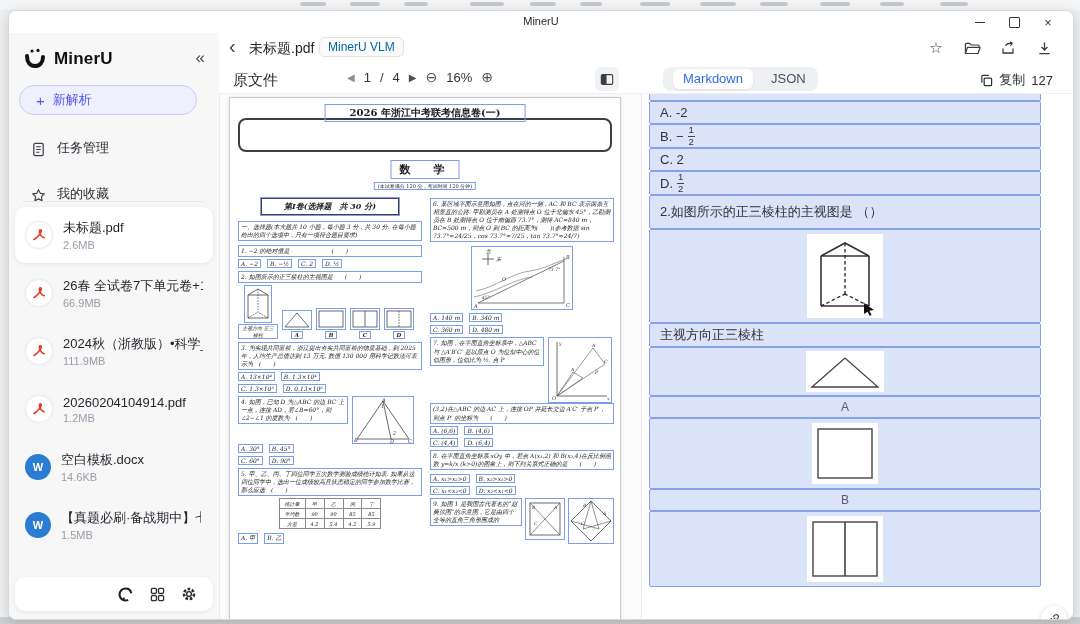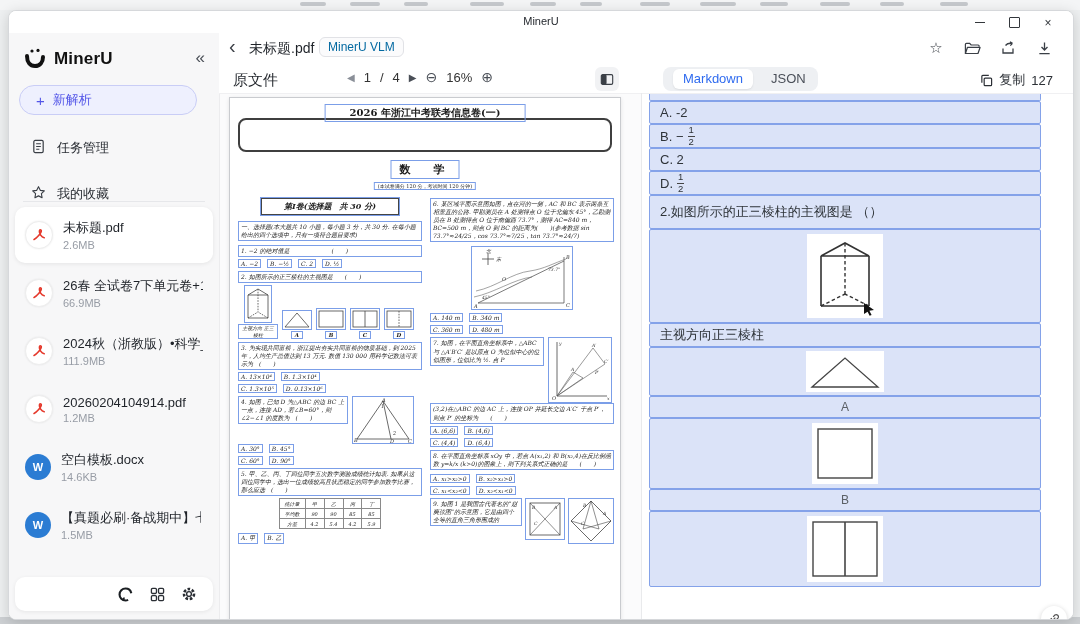--- a/index.html
+++ b/index.html
@@ -24,21 +24,21 @@
   .sidebar{position:absolute;left:0;top:22px;bottom:0;width:210px;background:#f7f7f8;border-right:1px solid #ececee;}
   .brandrow{position:absolute;left:14px;top:14px;display:flex;align-items:center;gap:7px;}
   .brandmark{width:24px;height:24px;}
   .brandname{font-size:17px;font-weight:bold;color:#111;letter-spacing:.2px;}
   .collapse{position:absolute;right:14px;top:14px;font-size:17px;color:#4a4f57;line-height:22px;}
   .newparse{position:absolute;left:10px;top:52px;width:178px;height:30px;border:1px solid #c9cdf6;background:#eef0fe;
             border-radius:16px;display:flex;align-items:center;gap:8px;padding-left:16px;box-sizing:border-box;
             color:#5356e8;font-size:13px;}
   .newparse .plus{font-size:15px;line-height:1;}
   .sbmenu{position:absolute;left:0;top:96px;width:210px;}
-  .sbitem{display:flex;align-items:flex-start;gap:11px;padding:10px 22px;font-size:13px;color:#2a2e34;}
+  .sbitem{display:flex;align-items:flex-end;gap:11px;padding:10px 22px;font-size:13px;color:#2a2e34;}
   .sbitem svg{flex:0 0 auto;}
   .sbdivider{position:absolute;left:14px;right:14px;top:168px;border-top:1px solid #e6e7ea;}
   .filelist{position:absolute;left:6px;right:6px;top:174px;}
   .file-item{display:flex;align-items:center;gap:10px;padding:9px 10px;border-radius:10px;margin-bottom:2px;height:38px;}
   .file-item.selected{background:#fff;box-shadow:0 1px 4px rgba(0,0,0,.08);}
   .ficon{width:26px;height:26px;border-radius:50%;display:flex;align-items:center;justify-content:center;flex:0 0 auto;}
   .ficon.pdficon{background:#fff;border:1px solid #eee;box-shadow:0 0 2px rgba(0,0,0,.08);}
   .ficon.wordicon{background:#2b7cd3;color:#fff;font-size:11px;font-weight:bold;}
   .fmeta{min-width:0;}
   .fname{font-size:13px;color:#1f2329;white-space:nowrap;overflow:hidden;max-width:140px;}

